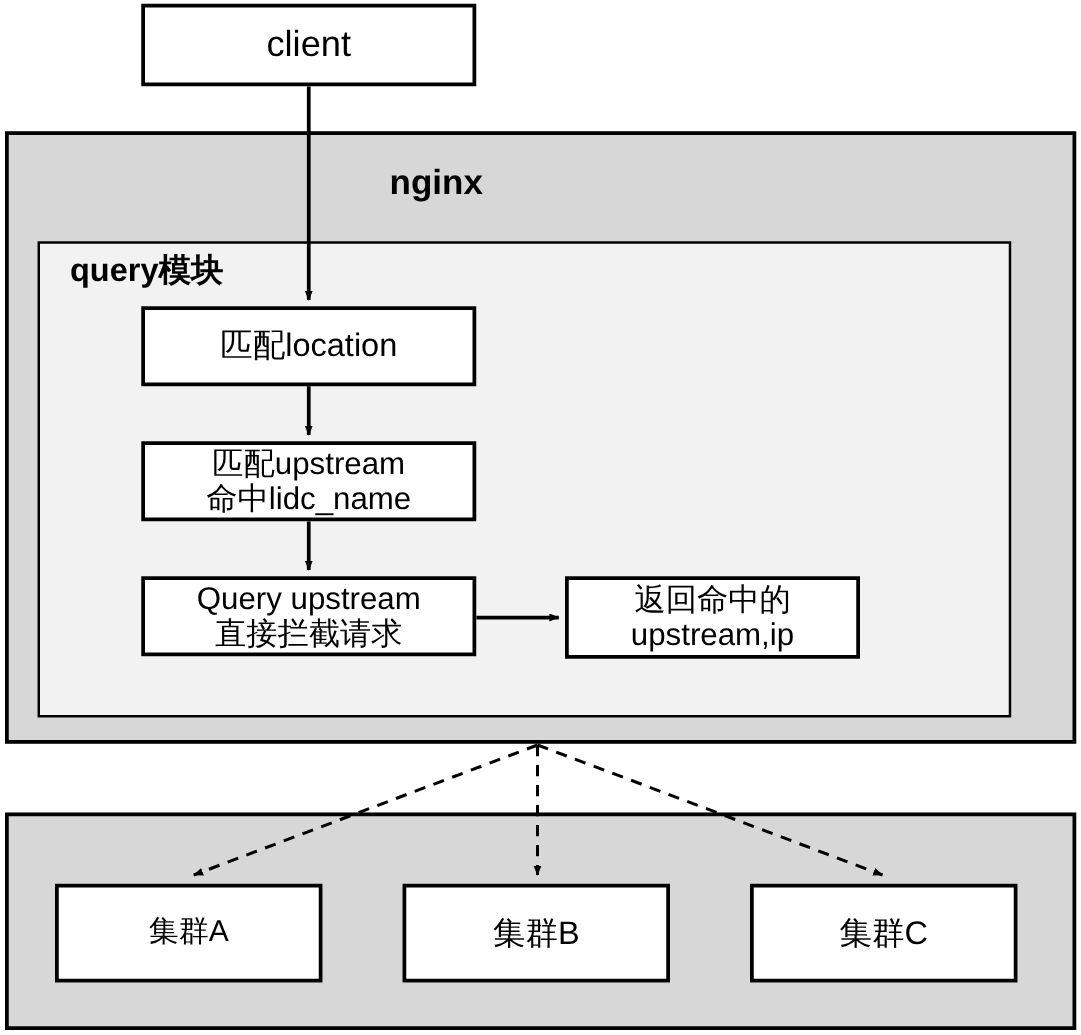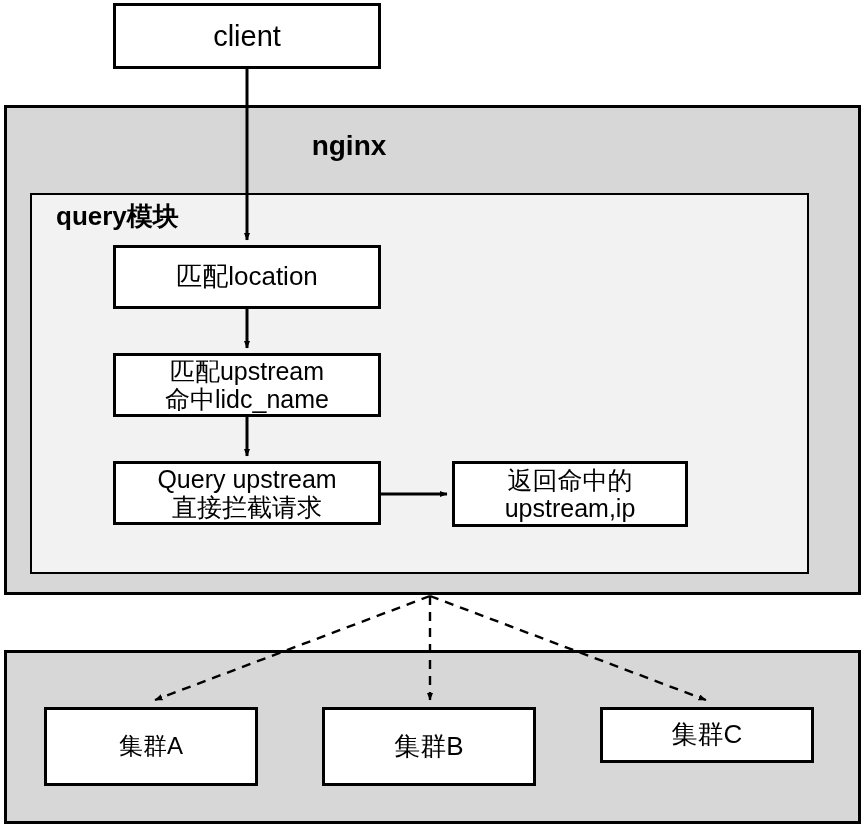--- a/index.html
+++ b/index.html
@@ -91,21 +91,21 @@
   }
   #return-hit-node {
     left: 452px; top: 461px; width: 236px; height: 66px;
     font-size: 25px;
   }
   #cluster-container {
     left: 4px; top: 650px; width: 857px; height: 174px;
   }
   #cluster-a-node { left: 44px;  top: 707px; width: 214px; height: 79px; font-size: 24px; }
   #cluster-b-node { left: 322px; top: 707px; width: 214px; height: 79px; font-size: 26px; }
-  #cluster-c-node { left: 600px; top: 707px; width: 214px; height: 56px; font-size: 26px; }
+  #cluster-c-node { left: 600px; top: 707px; width: 214px; height: 79px; font-size: 26px; }
 
   
   #connectors {
     position: absolute;
     left: 0; top: 0;
     width: 865px; height: 828px;
     z-index: 4;
     pointer-events: none;
   }
 </style>

